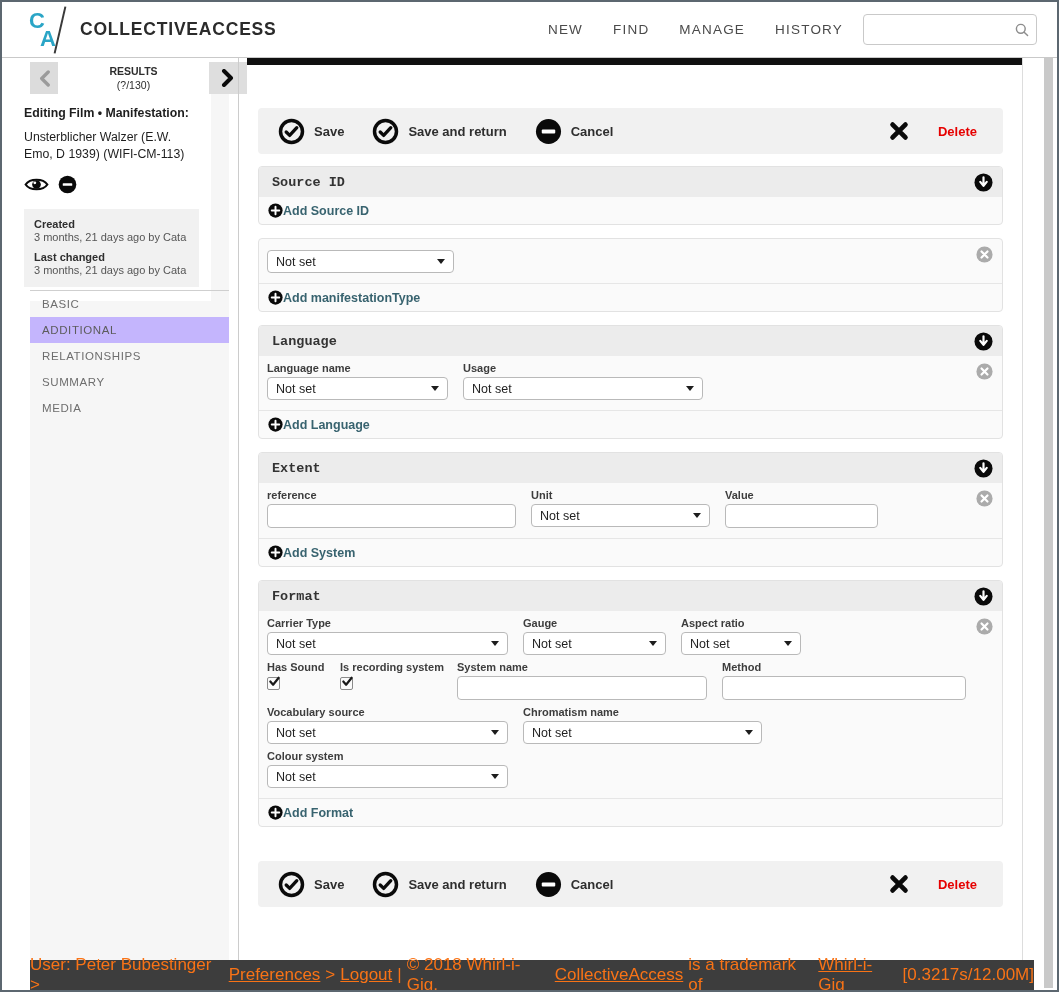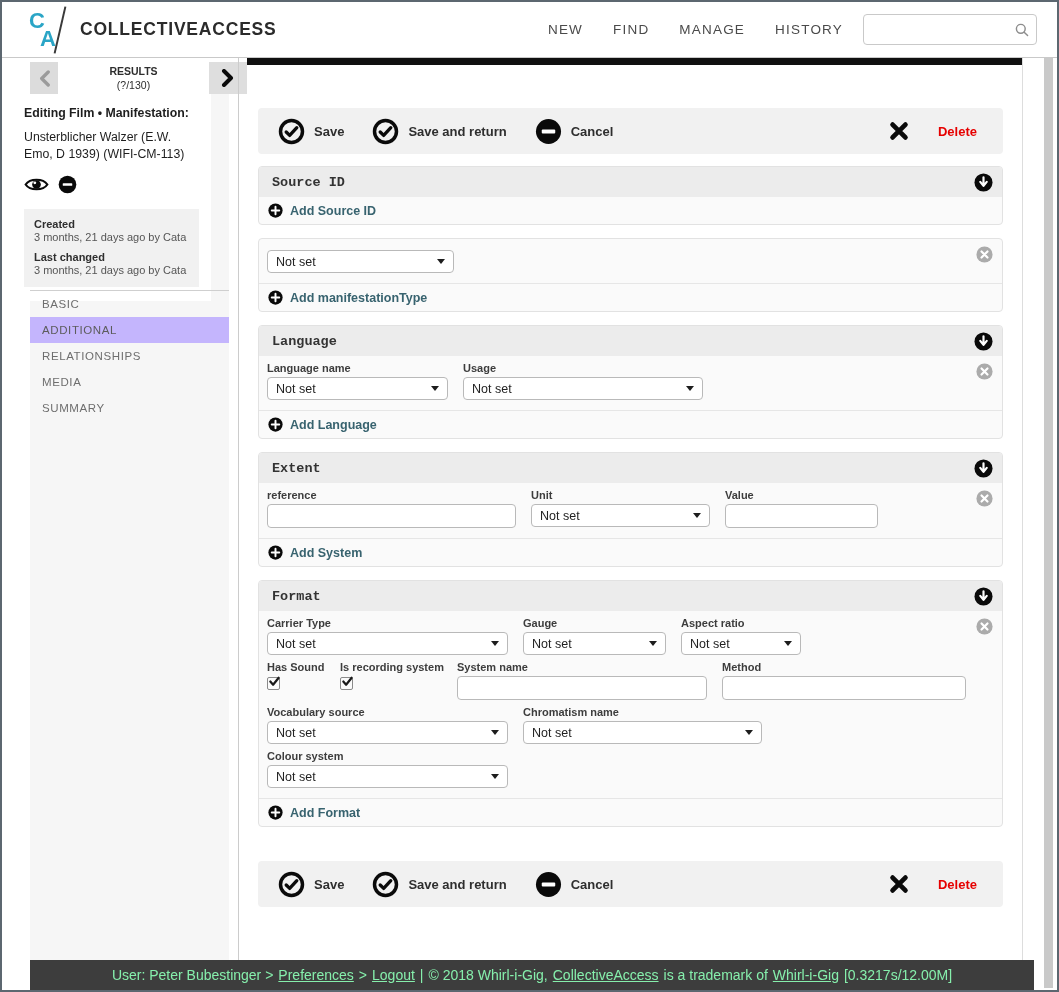--- a/index.html
+++ b/index.html
@@ -102,28 +102,28 @@
     padding: 0 8px; font-size: 12.5px; color: #222; cursor: pointer;
   }
   .caret { width: 0; height: 0; border-left: 4px solid transparent; border-right: 4px solid transparent; border-top: 5px solid #1d1d1d; margin-left: 8px; }
   .text-input {
     height: 24px; border: 1px solid #b9b9b9; border-radius: 4px; background: #fff;
     padding: 0 6px; font-size: 12.5px; font-family: inherit; outline: none;
   }
   .checkbox { width: 13px; height: 13px; border: 1px solid #8a8a8a; border-radius: 2px; background: #fbfbfb; position: relative; cursor: pointer; margin-top: 1px; }
   .checkbox .check { display: none; position: absolute; left: 0px; top: -3px; }
   .checkbox.checked .check { display: block; }
-  .card-add { display: flex; align-items: center; gap: 7px; height: 27px; padding-left: 9px; cursor: pointer; }
+  .card-add { display: flex; align-items: center; height: 27px; padding-left: 9px; cursor: pointer; }
   .card-add .add-label { font-size: 12.5px; font-weight: bold; color: var(--link-teal, #38636f); }
 
   
   .app-footer {
     position: absolute; left: 28px; bottom: 0; width: 1004px; height: 30px;
-    background: var(--footer-bg, #3d3d3d); color: #86efac;
-    display: flex; align-items: center; justify-content: center; gap: 5px; font-size: 14px;
+    background: var(--footer-bg, #3d3d3d); color: #f97316;
+    display: flex; align-items: center; justify-content: center; gap: 5px; font-size: 17px;
   }
   .app-footer .flink { text-decoration: underline; cursor: pointer; }
 
   
   .scrollbar { position: absolute; right: 4px; top: 56px; bottom: 2px; width: 9px; background: #fafafa; }
   .scrollbar .thumb { width: 100%; height: 100%; background: #c9c9c9; cursor: pointer; }
 </style>
 </head>
 <body>
 
@@ -197,22 +197,22 @@
       <div class="val">3 months, 21 days ago by Cata</div>
       <div class="lbl">Last changed</div>
       <div class="val">3 months, 21 days ago by Cata</div>
     </div>
   </div>
 
   <ul class="side-tabs">
     <li class="tab">BASIC</li>
     <li class="tab checked">ADDITIONAL</li>
     <li class="tab">RELATIONSHIPS</li>
+    <li class="tab">SUMMARY</li>
     <li class="tab">MEDIA</li>
-    <li class="tab">SUMMARY</li>
   </ul>
 
   <div class="v-divider"></div>
   <div class="v-divider2"></div>
 
   <main class="main">
     <div class="black-bar"></div>
     <div class="content">
 
       <div class="toolbar">

